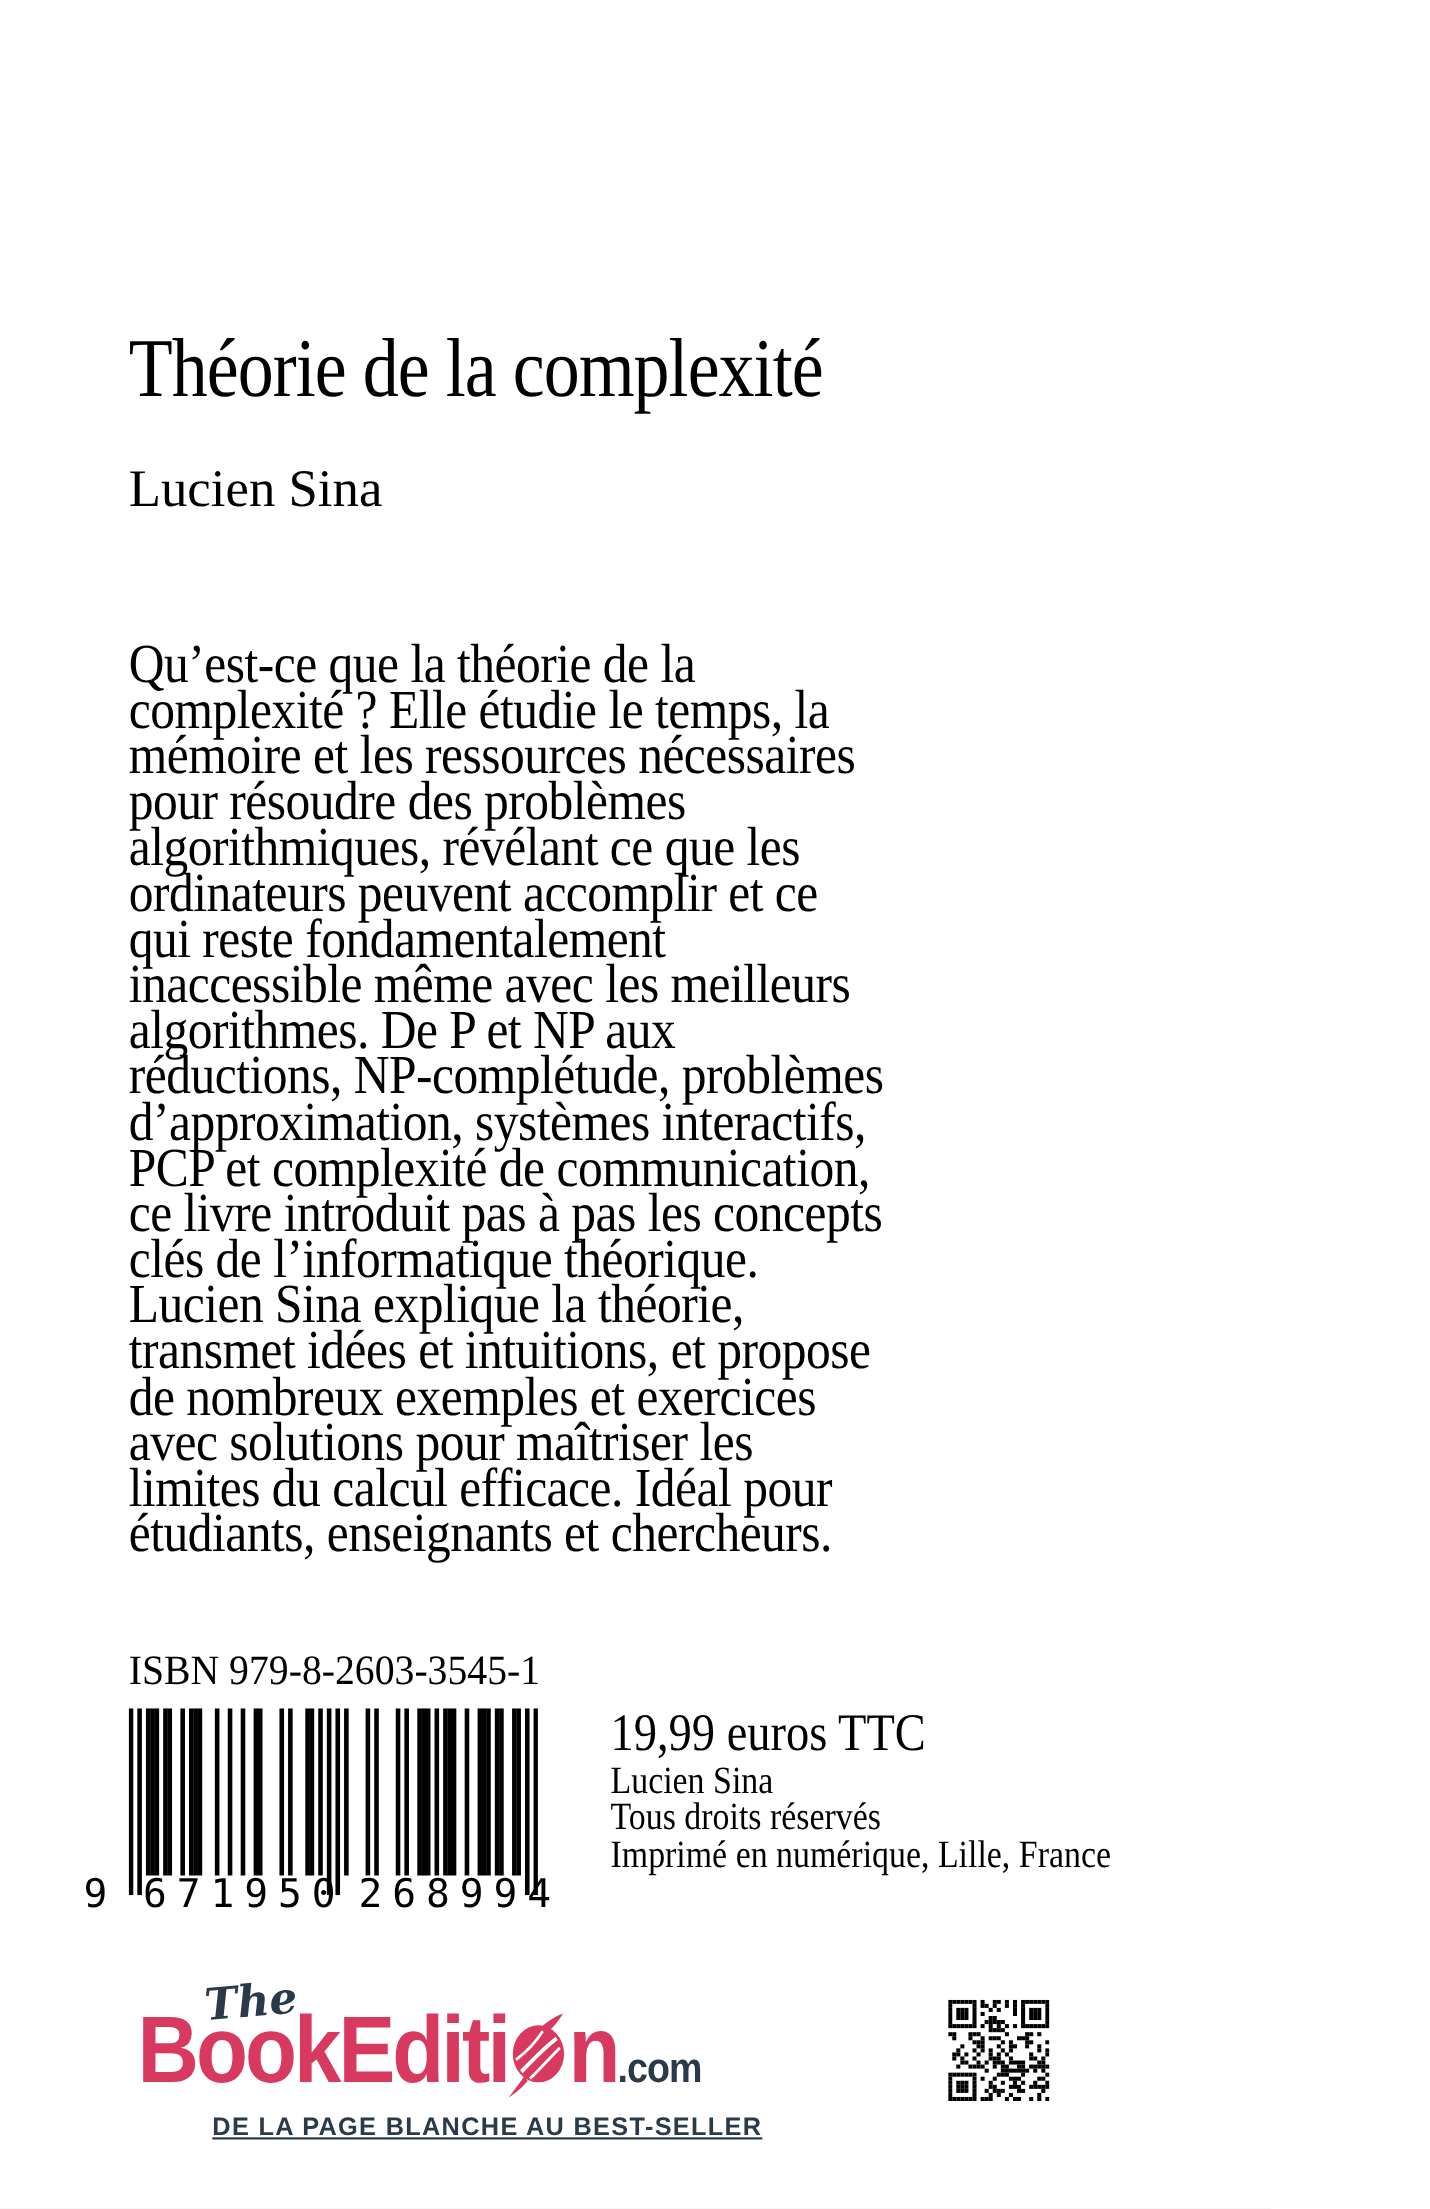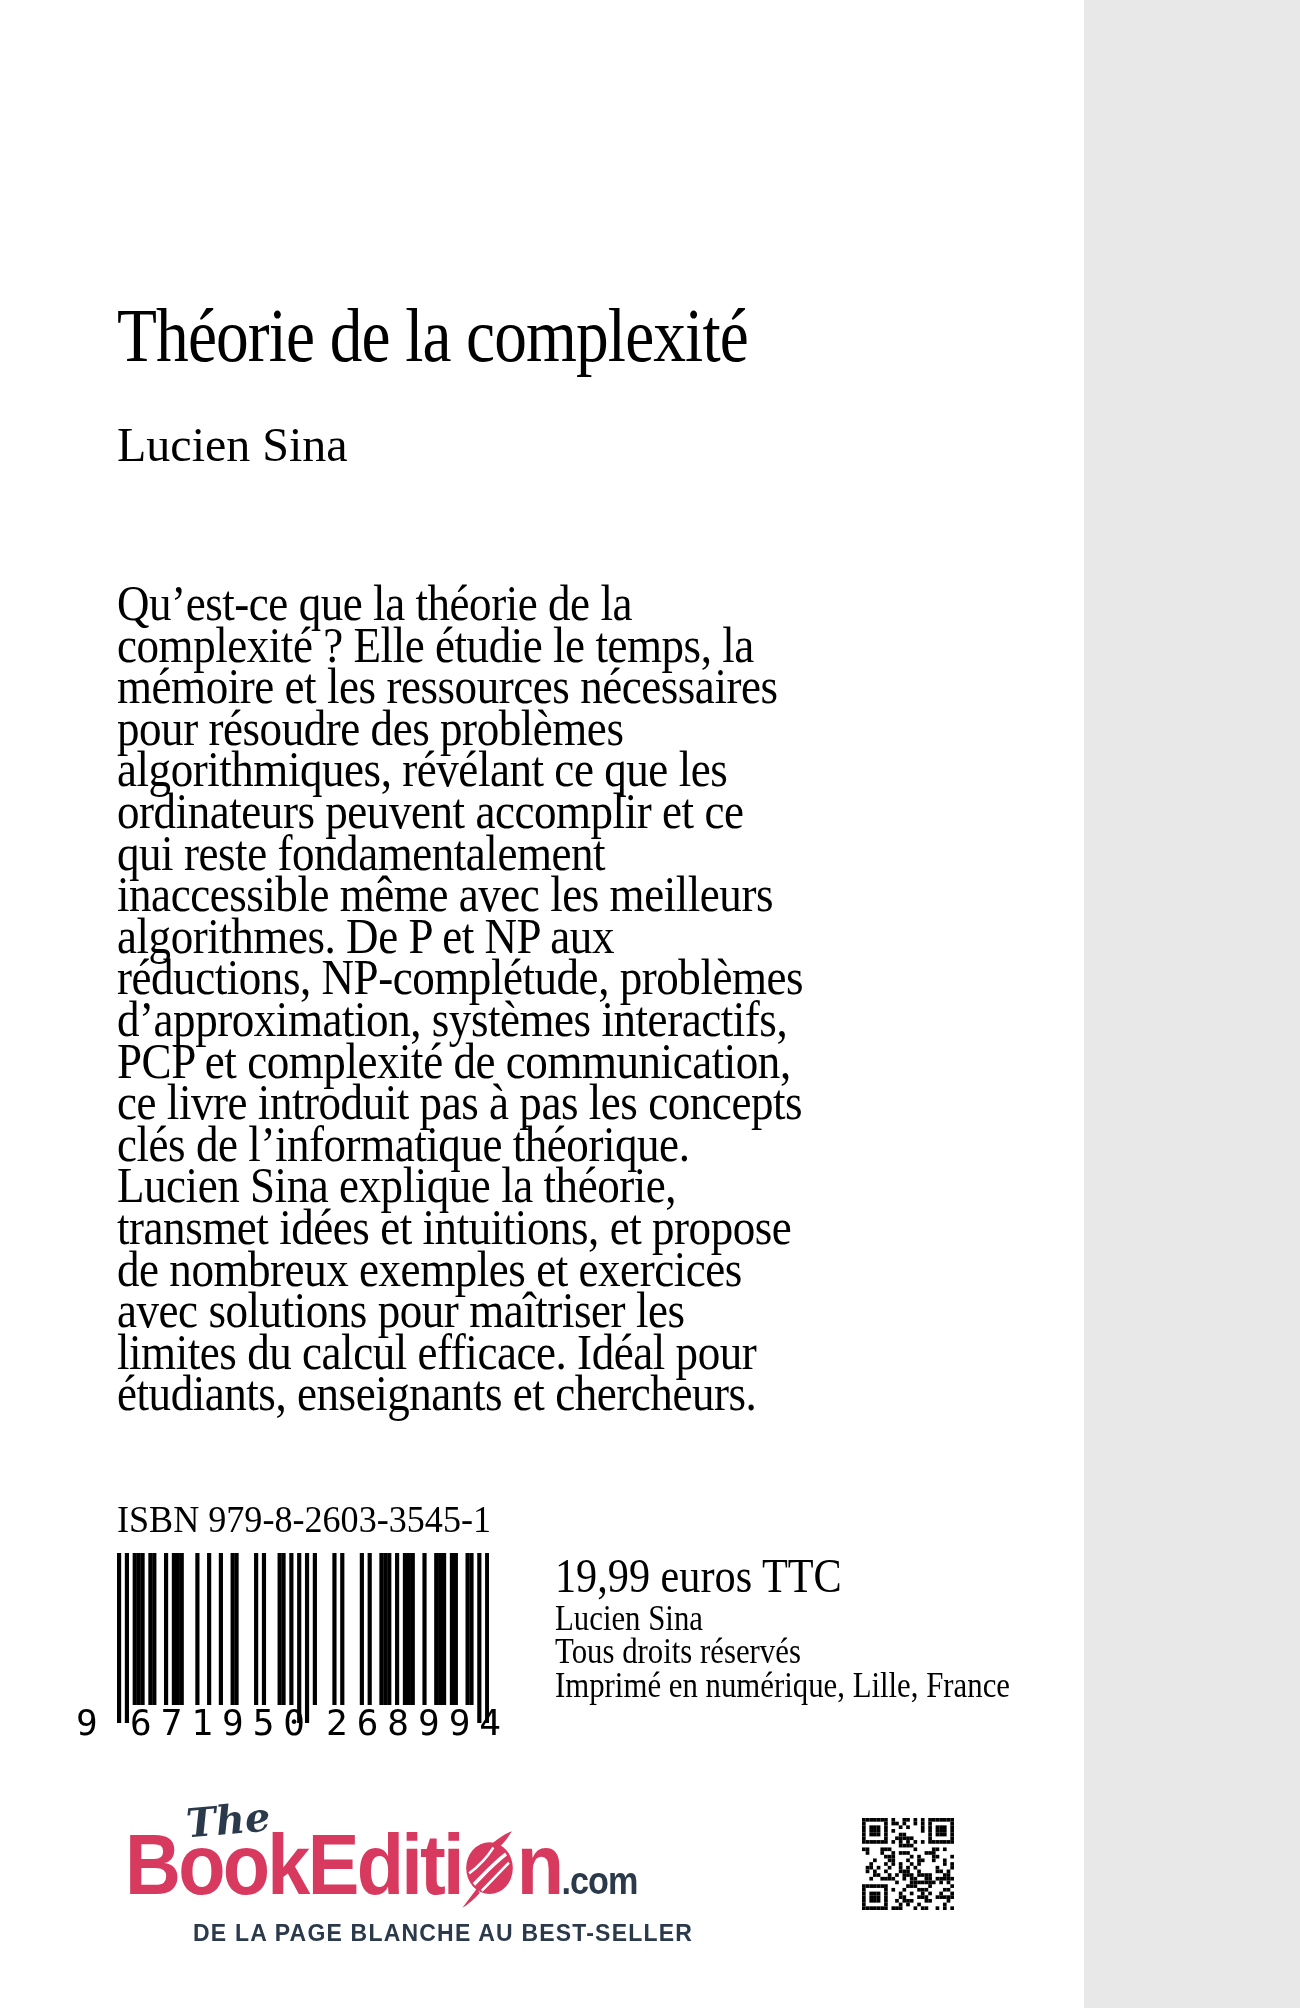--- a/index.html
+++ b/index.html
@@ -1,17 +1,17 @@
 <!DOCTYPE html>
 <html style="--pink: #d8395e; --navy: #2b3a4a;"><head>
 <meta charset="utf-8">
 <style>
   html,body{margin:0;padding:0;background:#e8e8e8;}
   .page{
-    position:relative;width:1084px;height:2008px;background:#fff;
+    position:relative;width:1300px;height:2008px;background:#fff;
     font-family:"Liberation Serif",serif;color:#000;overflow:hidden;
   }
   .abs{position:absolute;}
   .title{
     left:117px;top:297px;font-size:76px;font-weight:400;line-height:1;
     letter-spacing:-1px;white-space:nowrap;transform:scaleX(.86);transform-origin:0 0;margin:0;
   }
   .author{
     left:117px;top:421px;font-size:48px;line-height:1;white-space:nowrap;
   }
@@ -48,21 +48,21 @@
     left:125px;top:1821px;line-height:1;white-space:nowrap;
     transform:scaleX(.9);transform-origin:0 0;
     font-family:"Liberation Sans",sans-serif;font-weight:800;
   }
   .wm-main{font-size:86px;letter-spacing:-3px;color:var(--pink);}
   .wm-tld{font-size:38px;letter-spacing:-1px;color:var(--navy);}
   .feather-o{display:inline-block;width:54px;height:54px;margin:0 3px 0 4px;color:var(--pink);}
   .feather-o svg{width:100%;height:100%;overflow:visible;display:block;}
   .tagline{
     left:193px;top:1922px;font-family:"Liberation Sans",sans-serif;font-weight:700;
-    font-size:23px;line-height:1;letter-spacing:1.2px;color:var(--navy);white-space:nowrap;
+    font-size:23px;line-height:1;letter-spacing:1.2px;color:var(--navy);white-space:nowrap;text-decoration:underline;
   }
   .qr{left:862px;top:1818px;width:92px;height:92px;}
   .qr rect{fill:#000;}
 </style>
 </head>
 <body>
 
 <div class="page">
 
   <h1 class="abs title">Théorie de la complexité</h1>

